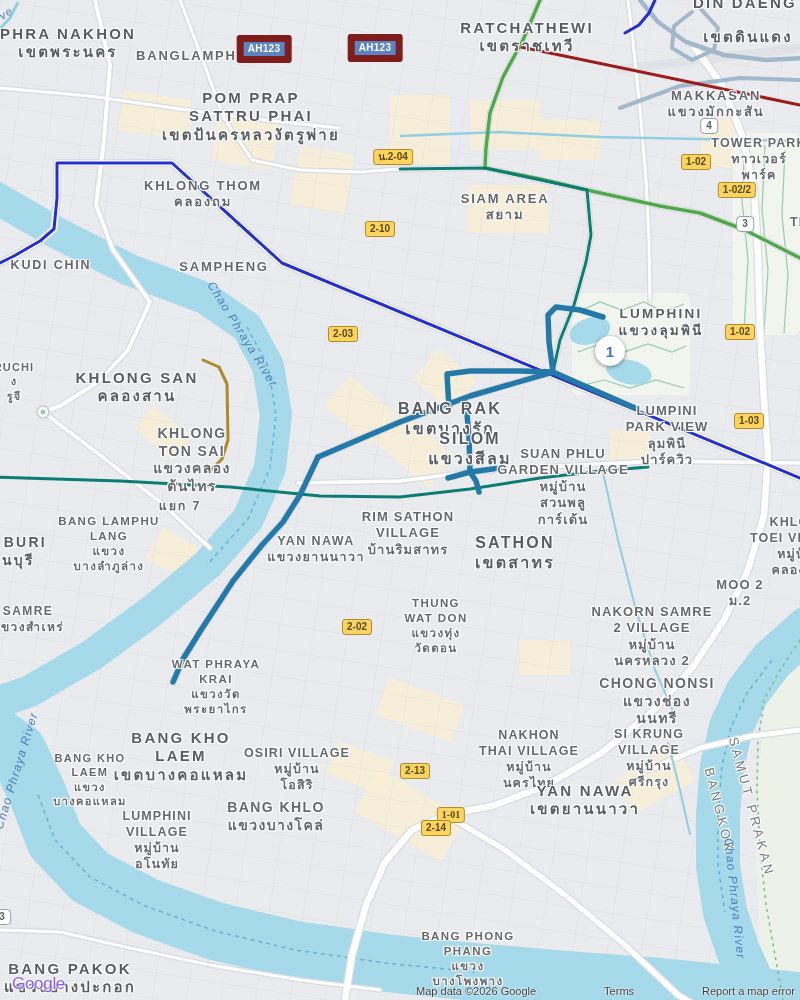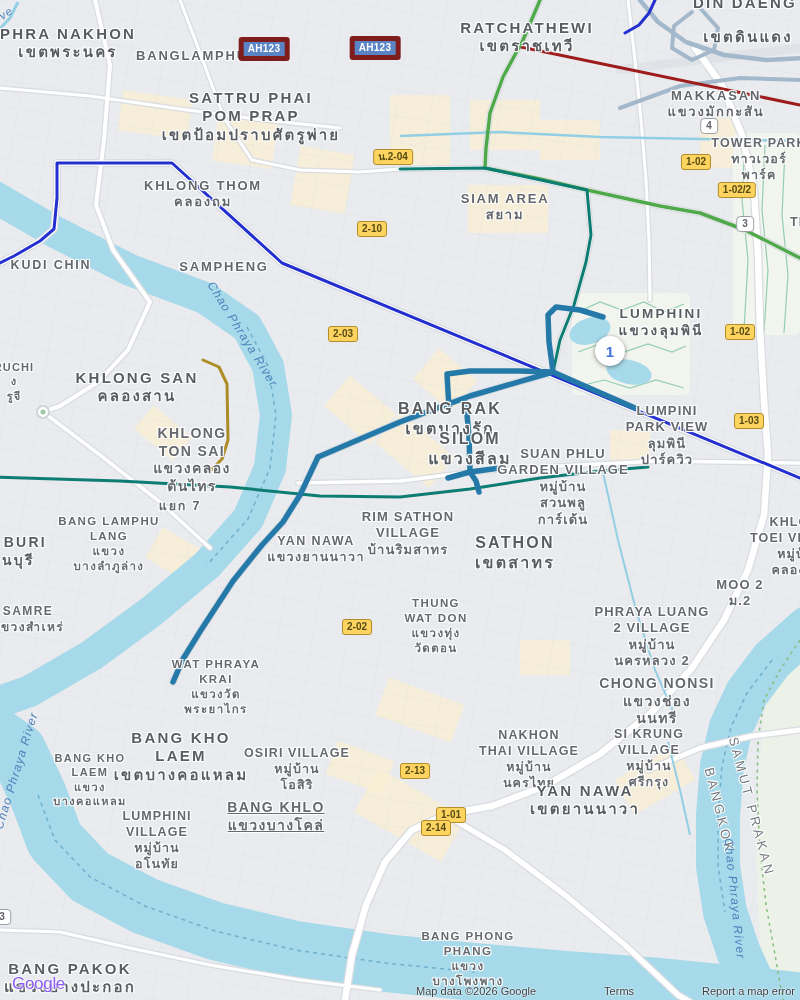--- a/index.html
+++ b/index.html
@@ -12,21 +12,21 @@
        1px -1px 0 rgba(255,255,255,.92),-1px -1px 0 rgba(255,255,255,.92),0 0 3px rgba(255,255,255,.9);}
   .district{color:#595d62;font-weight:700;letter-spacing:2.2px;}
   .area{color:#63676c;font-weight:700;letter-spacing:1.8px;}
   .subdistrict{color:#65696e;font-weight:700;letter-spacing:1.4px;}
   .village{color:#65696e;font-weight:700;letter-spacing:1.1px;}
   .water-label{color:#4d82bd;font-style:italic;font-weight:400;letter-spacing:1.2px;text-shadow:none;}
   .boundary{color:#75797f;font-weight:400;letter-spacing:3.5px;}
   .badge{position:absolute;transform:translate(-50%,-50%);font-size:10px;font-weight:700;
          border-radius:3px;padding:1px 4px;z-index:3;line-height:12px;}
   .badge-yellow{background:#fcd45f;border:1px solid #b38c2b;color:#574a15;}
-  .badge-blue{background:#5b84c4;border:5px solid #7f1d1d;color:#fff;letter-spacing:.3px;}
+  .badge-blue{background:#5b84c4;border:7px solid #7f1d1d;color:#fff;letter-spacing:.3px;}
   .badge-shield{background:#fff;border:1px solid #9aa0a6;color:#5f6368;border-radius:4px;padding:1px 5px;}
   #marker{position:absolute;width:30px;height:30px;border-radius:50%;background:#fff;
           box-shadow:0 1px 4px rgba(0,0,0,.45);color:#4374d9;font-size:15px;font-weight:700;
           display:flex;align-items:center;justify-content:center;transform:translate(-50%,-50%);z-index:4;cursor:pointer;}
   #google-logo{position:absolute;left:12px;bottom:6px;font-size:17px;font-weight:400;color:#8b5cf6;
           letter-spacing:-.3px;z-index:5;cursor:pointer;
           text-shadow:0 0 2px #fff,0 0 2px #fff,0 0 3px #fff;}
   #footer{position:absolute;right:5px;bottom:3px;display:flex;gap:20px;font-size:11px;color:#3b3f44;z-index:5;
           text-shadow:0 0 2px rgba(255,255,255,.95),0 0 2px rgba(255,255,255,.95);}
   #footer span{cursor:pointer;margin-left:48px;}
@@ -148,23 +148,23 @@
 
 <div id="labels">
     <div class="lab district" style="left: 68px; top: 24.5px; font-size: 15px; line-height: 18.5px;">
       <div>PHRA NAKHON</div>
       <div>เขตพระนคร</div>
     </div>
     <div class="lab area" style="left: 192px; top: 47.5px; font-size: 13px; line-height: 16.5px;">
       <div>BANGLAMPHU</div>
     </div>
     <div class="lab district" style="left: 251px; top: 88.5px; font-size: 15px; line-height: 18.5px;">
+      <div>POM PRAP</div>
       <div>SATTRU PHAI</div>
-      <div>POM PRAP</div>
-      <div>เขตป้อมปราบศัตรูพ่าย</div>
+      <div>เขตป้นครหลวงัตรูพ่าย</div>
     </div>
     <div class="lab district" style="left: 527px; top: 18.5px; font-size: 15px; line-height: 18.5px;">
       <div>RATCHATHEWI</div>
       <div>เขตราชเทวี</div>
     </div>
     <div class="lab district" style="left: 745px; top: -6.5px; font-size: 15px; line-height: 18.5px;">
       <div>DIN DAENG</div>
     </div>
     <div class="lab district" style="left: 748px; top: 27.5px; font-size: 15px; line-height: 18.5px;">
       <div>เขตดินแดง</div>
@@ -276,21 +276,21 @@
       <div>THUNG</div>
       <div>WAT DON</div>
       <div>แขวงทุ่ง</div>
       <div>วัดตอน</div>
     </div>
     <div class="lab subdistrict" style="left: 28px; top: 604px; font-size: 12px; line-height: 15.5px;">
       <div>SAMRE</div>
       <div>แขวงสำเหร่</div>
     </div>
     <div class="lab village" style="left: 652px; top: 603.5px; font-size: 13px; line-height: 16.5px;">
-      <div>PHRAYA LUANG</div>
+      <div>NAKORN SAMRE</div>
       <div>2 VILLAGE</div>
       <div>หมู่บ้าน</div>
       <div>นครหลวง 2</div>
     </div>
     <div class="lab subdistrict" style="left: 657px; top: 675px; font-size: 14px; line-height: 17.5px;">
       <div>CHONG NONSI</div>
       <div>แขวงช่อง</div>
       <div>นนทรี</div>
     </div>
     <div class="lab subdistrict" style="left: 216px; top: 657.25px; font-size: 11.5px; line-height: 15px;">
@@ -326,21 +326,21 @@
       <div>VILLAGE</div>
       <div>หมู่บ้าน</div>
       <div>ศรีกรุง</div>
     </div>
     <div class="lab village" style="left: 157px; top: 807.75px; font-size: 12.5px; line-height: 16px;">
       <div>LUMPHINI</div>
       <div>VILLAGE</div>
       <div>หมู่บ้าน</div>
       <div>อโนทัย</div>
     </div>
-    <div class="lab subdistrict" style="left: 276px; top: 799px; font-size: 14px; line-height: 17.5px; text-decoration: underline;">
+    <div class="lab subdistrict" style="left: 276px; top: 799px; font-size: 14px; line-height: 17.5px;">
       <div>BANG KHLO</div>
       <div>แขวงบางโคล่</div>
     </div>
     <div class="lab district" style="left: 585px; top: 781.5px; font-size: 15px; line-height: 18.5px;">
       <div>YAN NAWA</div>
       <div>เขตยานนาวา</div>
     </div>
     <div class="lab subdistrict" style="left: 468px; top: 929.25px; font-size: 11.5px; line-height: 15px;">
       <div>BANG PHONG</div>
       <div>PHANG</div>
@@ -367,29 +367,29 @@
       <div>Chao Phraya River</div>
     </div>
     <div class="lab water-label" style="left: 6px; top: 5.5px; font-size: 11px; line-height: 14.5px; transform: translateX(-50%) rotate(-35deg);">
       <div>ve</div>
     </div>
   </div>
 <div id="badges">
     <div class="badge badge-blue" style="left: 264px; top: 49px;">AH123</div>
     <div class="badge badge-blue" style="left: 375px; top: 48px;">AH123</div>
     <div class="badge badge-yellow" style="left: 393px; top: 157px;">น.2-04</div>
-    <div class="badge badge-yellow" style="left: 372px; top: 229px;">2-10</div>
+    <div class="badge badge-yellow" style="left: 380px; top: 229px;">2-10</div>
     <div class="badge badge-yellow" style="left: 343px; top: 334px;">2-03</div>
     <div class="badge badge-yellow" style="left: 696px; top: 162px;">1-02</div>
     <div class="badge badge-yellow" style="left: 737px; top: 190px;">1-02/2</div>
     <div class="badge badge-yellow" style="left: 740px; top: 332px;">1-02</div>
     <div class="badge badge-yellow" style="left: 749px; top: 421px;">1-03</div>
     <div class="badge badge-yellow" style="left: 357px; top: 627px;">2-02</div>
     <div class="badge badge-yellow" style="left: 415px; top: 771px;">2-13</div>
-    <div class="badge badge-yellow" style="left: 451px; top: 815px;">1-01</div>
+    <div class="badge badge-yellow" style="left: 451px; top: 815px; font-family: Liberation Serif, serif;">1-01</div>
     <div class="badge badge-yellow" style="left: 436px; top: 828px;">2-14</div>
     <div class="badge badge-shield" style="left: 709px; top: 126px;">4</div>
     <div class="badge badge-shield" style="left: 745px; top: 224px;">3</div>
     <div class="badge badge-shield" style="left: 2px; top: 917px;">3</div>
   </div>
 
 <div id="marker" style="left: 610px; top: 351px;">1</div>
 
 <div id="google-logo">Google</div>
 

